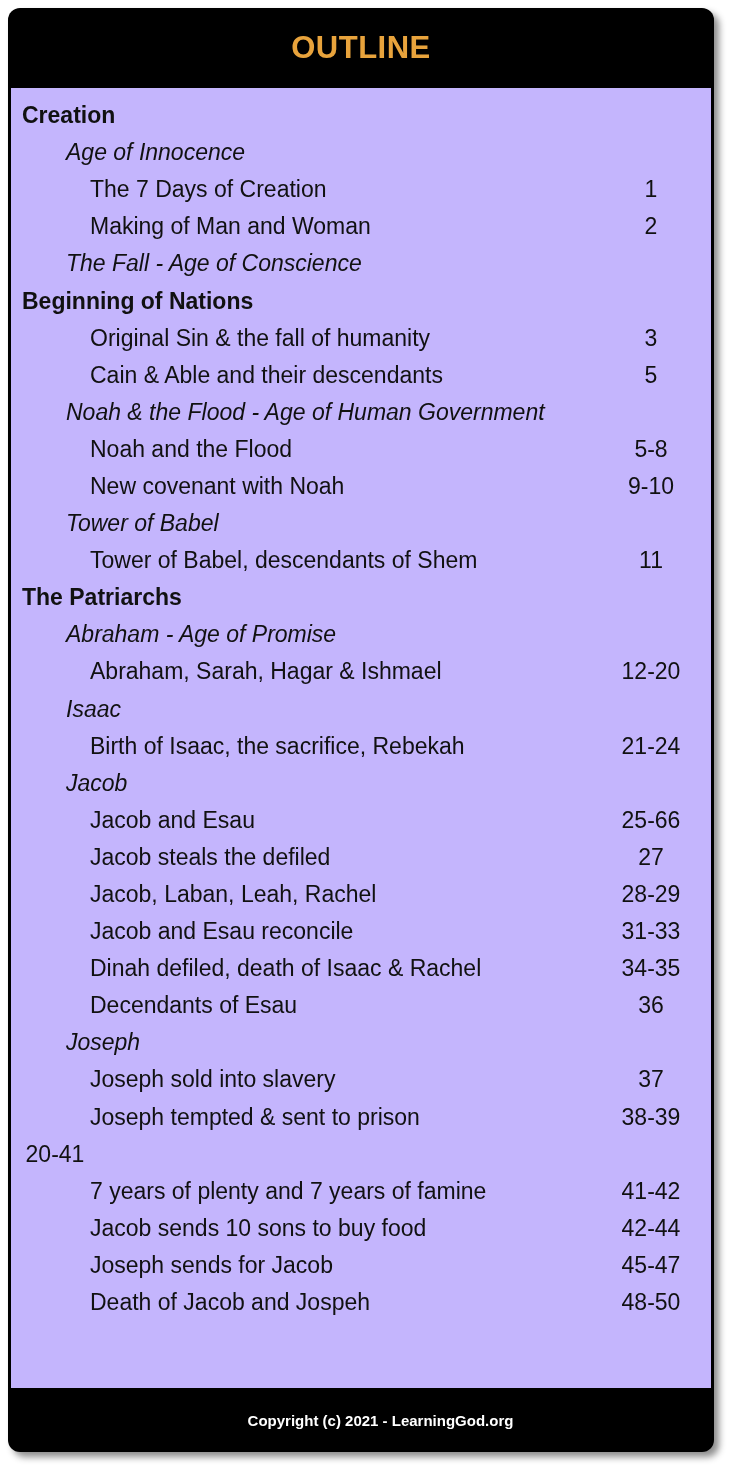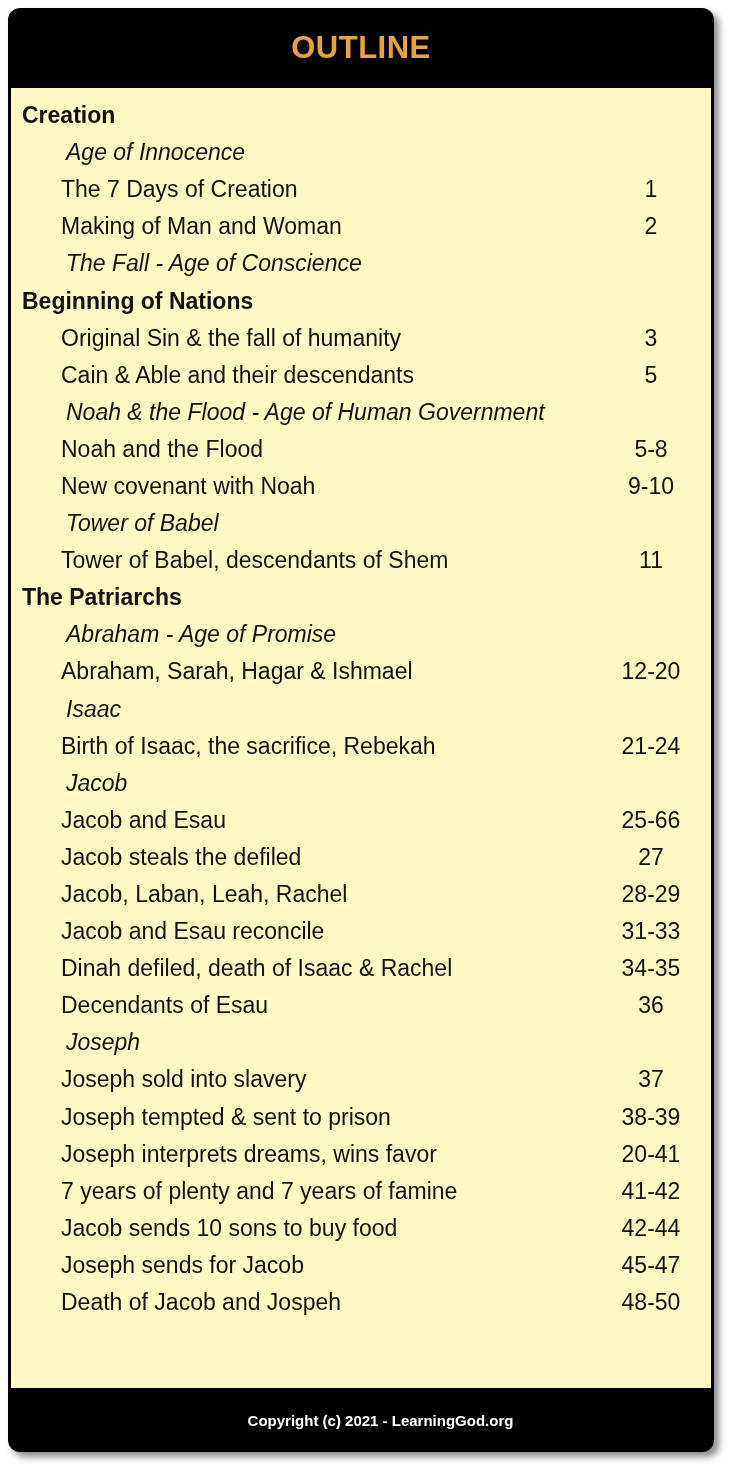--- a/index.html
+++ b/index.html
@@ -37,39 +37,39 @@
     justify-content: center;
   }
   .band-header .title {
     color: #E8A33C;
     font-size: 31px;
     font-weight: 800;
     letter-spacing: 0.5px;
   }
   .content {
     flex: 1 1 auto;
-    background: #fef9c3;
+    background: #c4b5fd;
     margin: 0 3px;
     padding-top: 9px;
     overflow: hidden;
   }
   .row {
     height: 37.1px;
     display: flex;
     align-items: center;
     color: #111111;
     font-size: 23px;
   }
   .row .text {
     flex: 1 1 auto;
     white-space: nowrap;
   }
   .row.lvl0 .text { padding-left: 11px;  font-weight: bold; }
   .row.lvl1 .text { padding-left: 55px;  font-style: italic; }
-  .row.lvl2 .text { padding-left: 50px; }
+  .row.lvl2 .text { padding-left: 79px; }
   .row .page-num {
     flex: 0 0 88px;
     width: 88px;
     margin-right: 16px;
     text-align: center;
     white-space: nowrap;
   }
   .band-footer {
     height: 64px;
     flex: 0 0 64px;
@@ -202,21 +202,20 @@
         </div>
         <div class="row lvl2">
           <span class="text">Joseph sold into slavery</span>
           <span class="page-num">37</span>
         </div>
         <div class="row lvl2">
           <span class="text">Joseph tempted &amp; sent to prison</span>
           <span class="page-num">38-39</span>
         </div>
         <div class="row lvl2">
-          <span class="text">Joseph interprets dreams, wins favor</span>
           <span class="page-num">20-41</span>
         </div>
         <div class="row lvl2">
           <span class="text">7 years of plenty and 7 years of famine</span>
           <span class="page-num">41-42</span>
         </div>
         <div class="row lvl2">
           <span class="text">Jacob sends 10 sons to buy food</span>
           <span class="page-num">42-44</span>
         </div>

